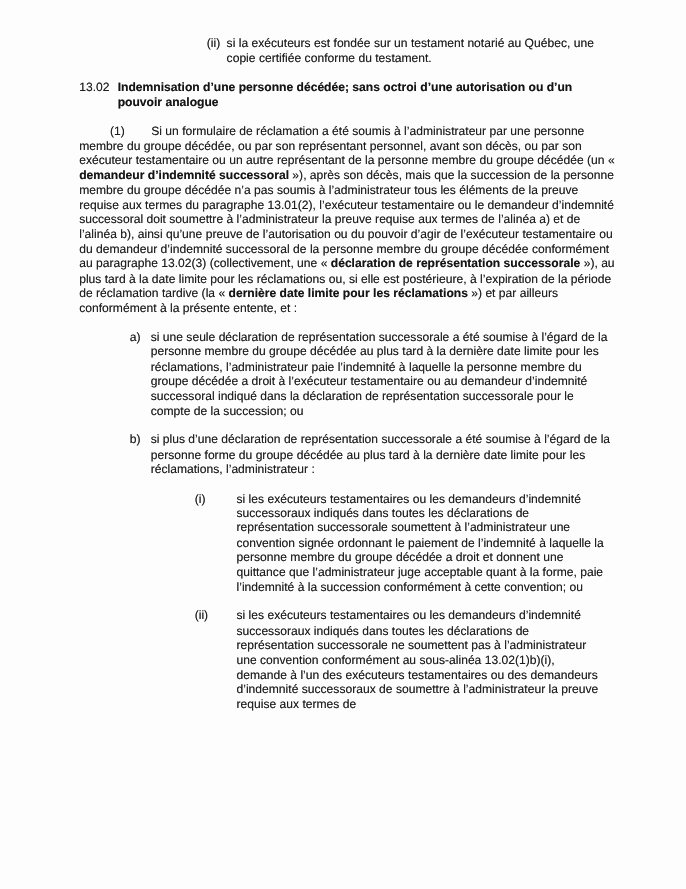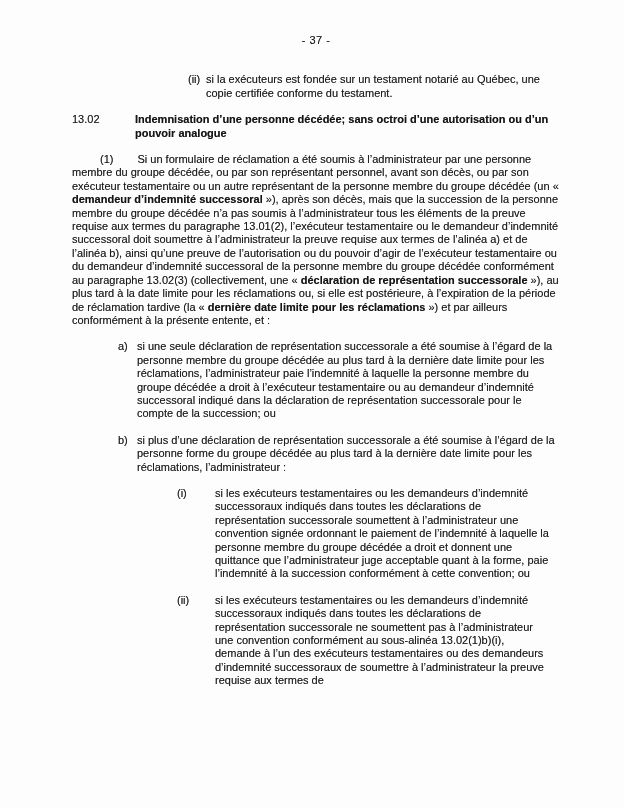--- a/index.html
+++ b/index.html
@@ -31,32 +31,31 @@
   .li-top { margin-left: 116px; }
   .li-top .marker { width: 18px; }
   .li-alpha { margin-left: 46px; }
   .li-alpha .marker { width: 19px; }
   .li-roman { margin-left: 105px; }
   .li-roman .marker { width: 18px; }
   .li-roman .li-text { max-width: 338px; margin-left: 20px; }
   
   .heading { display: flex; margin-bottom: 13px; gap: 10px; }
   .h-num { flex: none; width: 25px; }
-  .h-title { font-weight: bold; color: #151515; margin-left: 28px; }
+  .h-title { font-weight: bold; color: #151515; }
   
   .para { margin: 0 0 13px 0; text-indent: 28px; }
   .tab { display: inline-block; width: 24px; }
   b { color: #151515; }
 </style>
 </head>
 <body>
 
 <div class="page">
 
-  <div class="page-number">- 37 -</div>
 
 
   <div class="block li li-top">
     <span class="marker">(ii)</span>
     <span class="li-text">si la exécuteurs est fondée sur un testament notarié au Québec, une copie certifiée conforme du testament.</span>
   </div>
 
   <div class="heading">
     <span class="h-num">13.02</span>
     <span class="h-title">Indemnisation d’une personne décédée; sans octroi d’une autorisation ou d’un pouvoir analogue</span>

